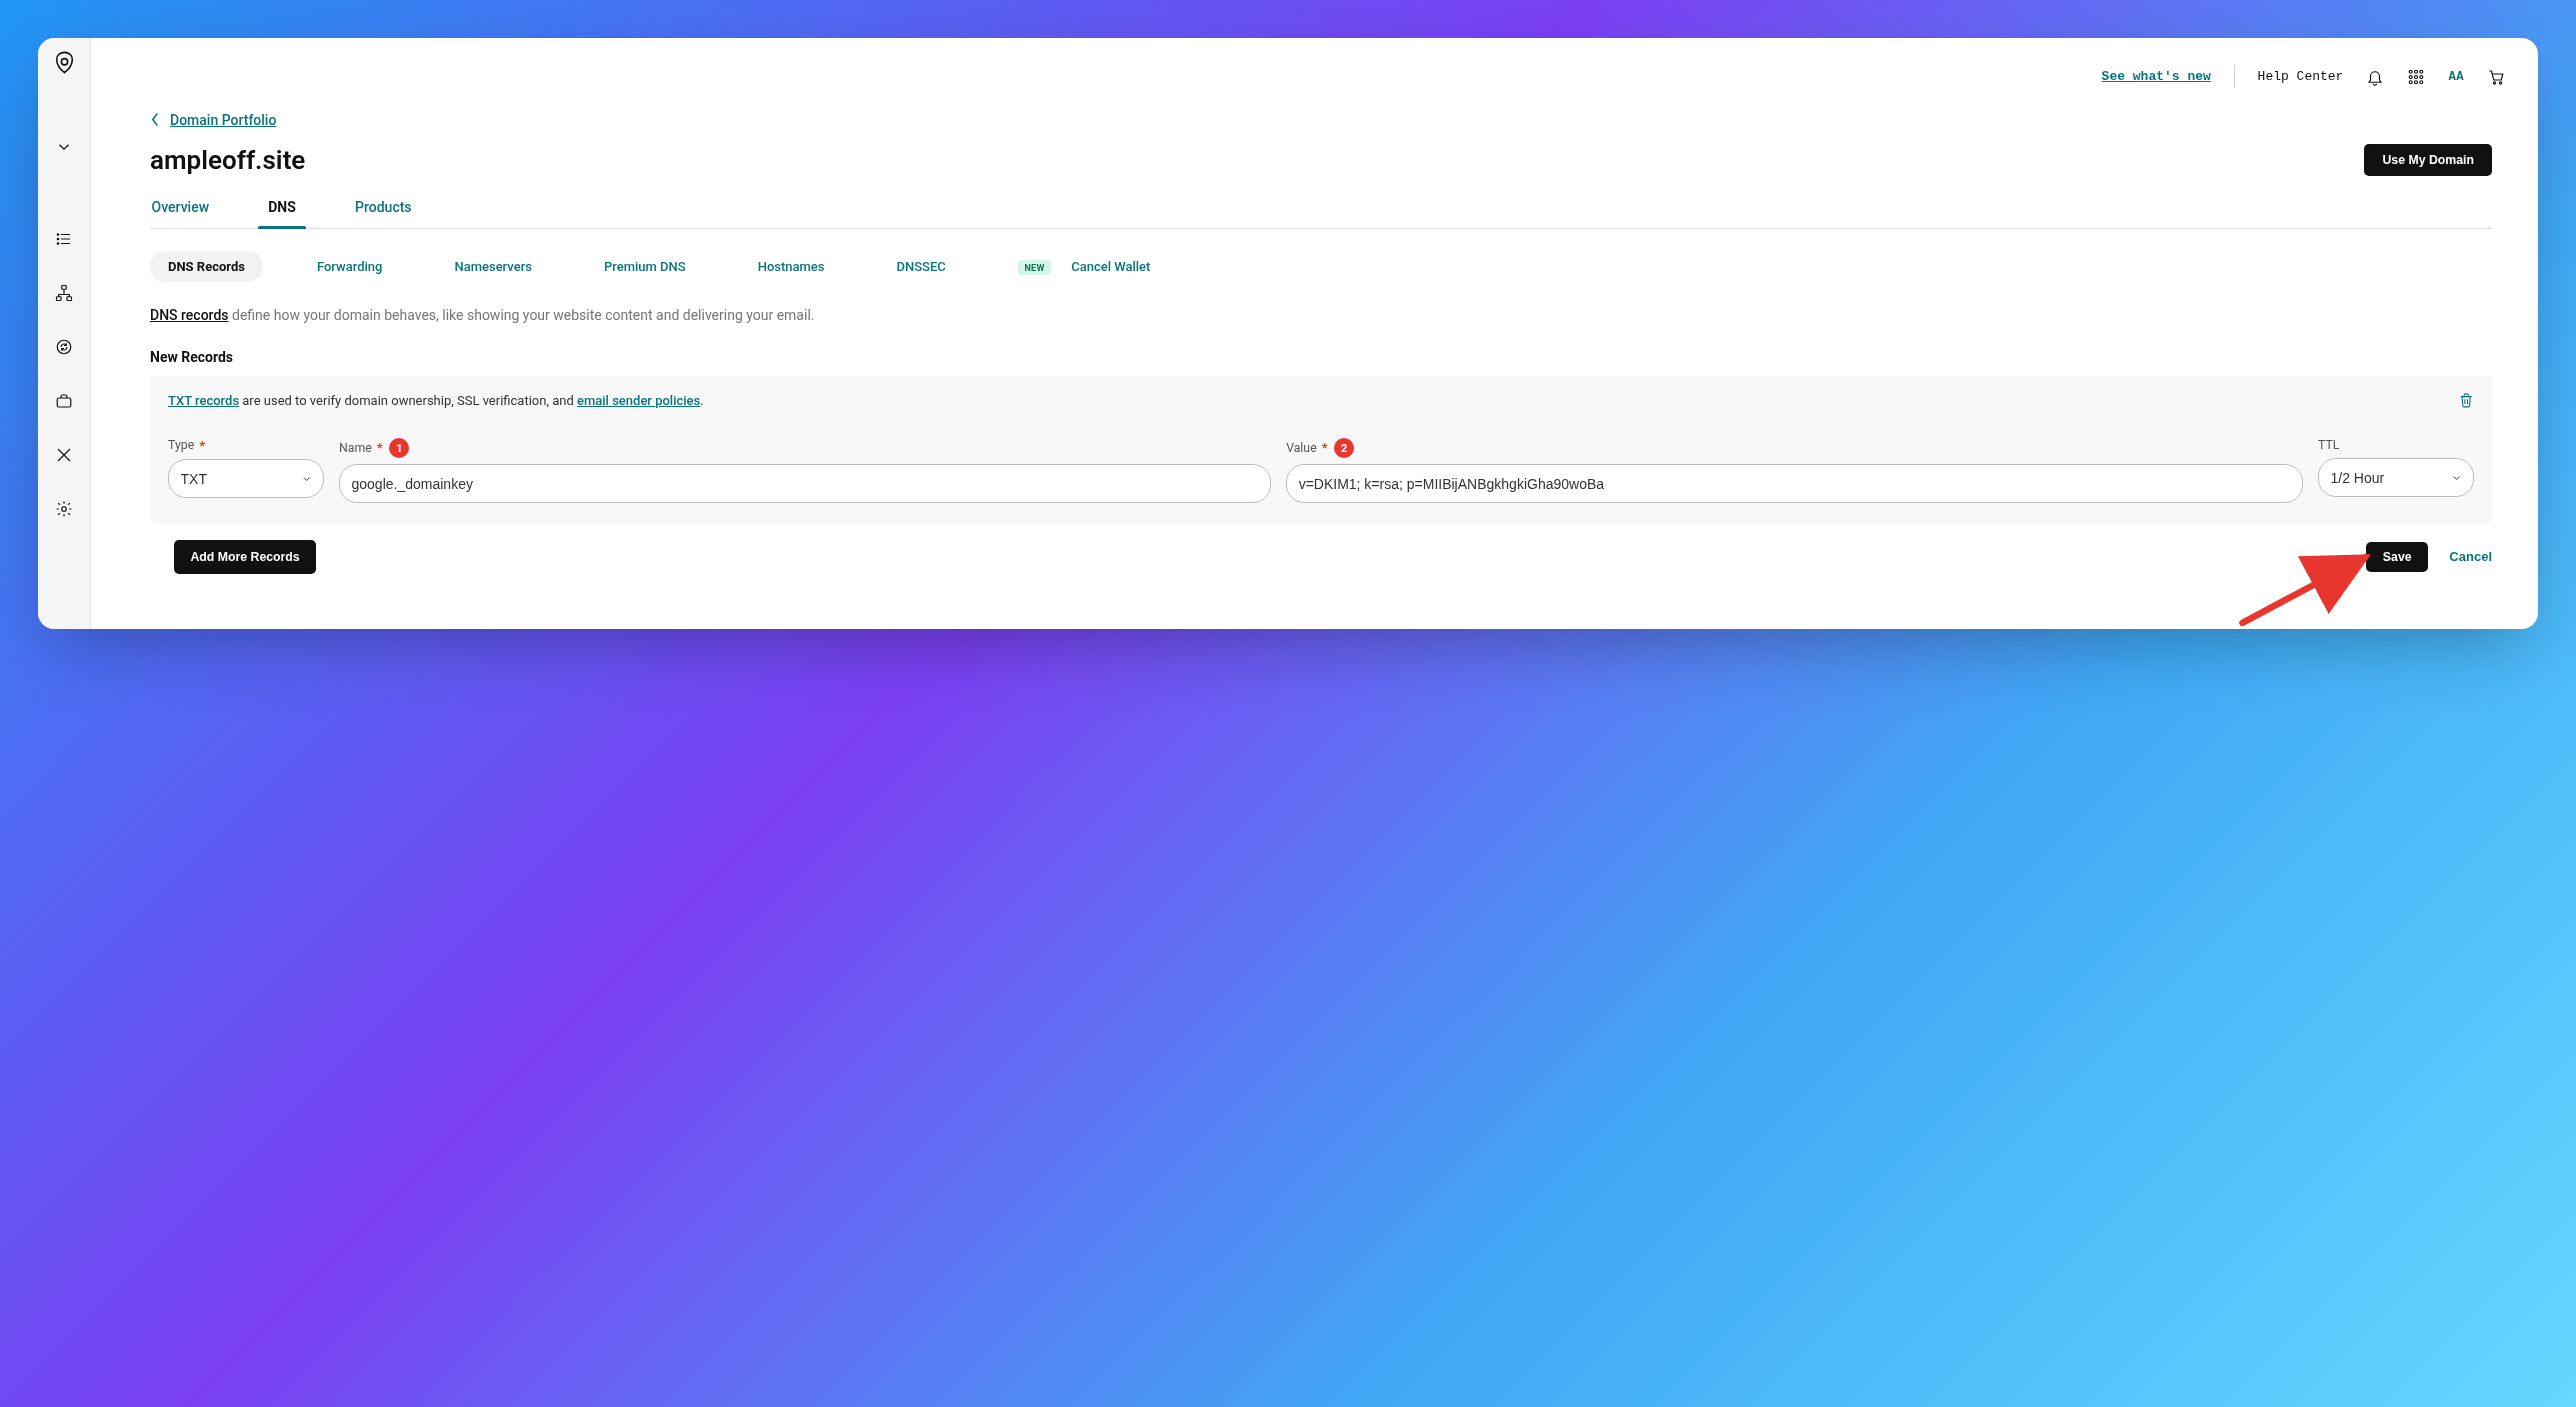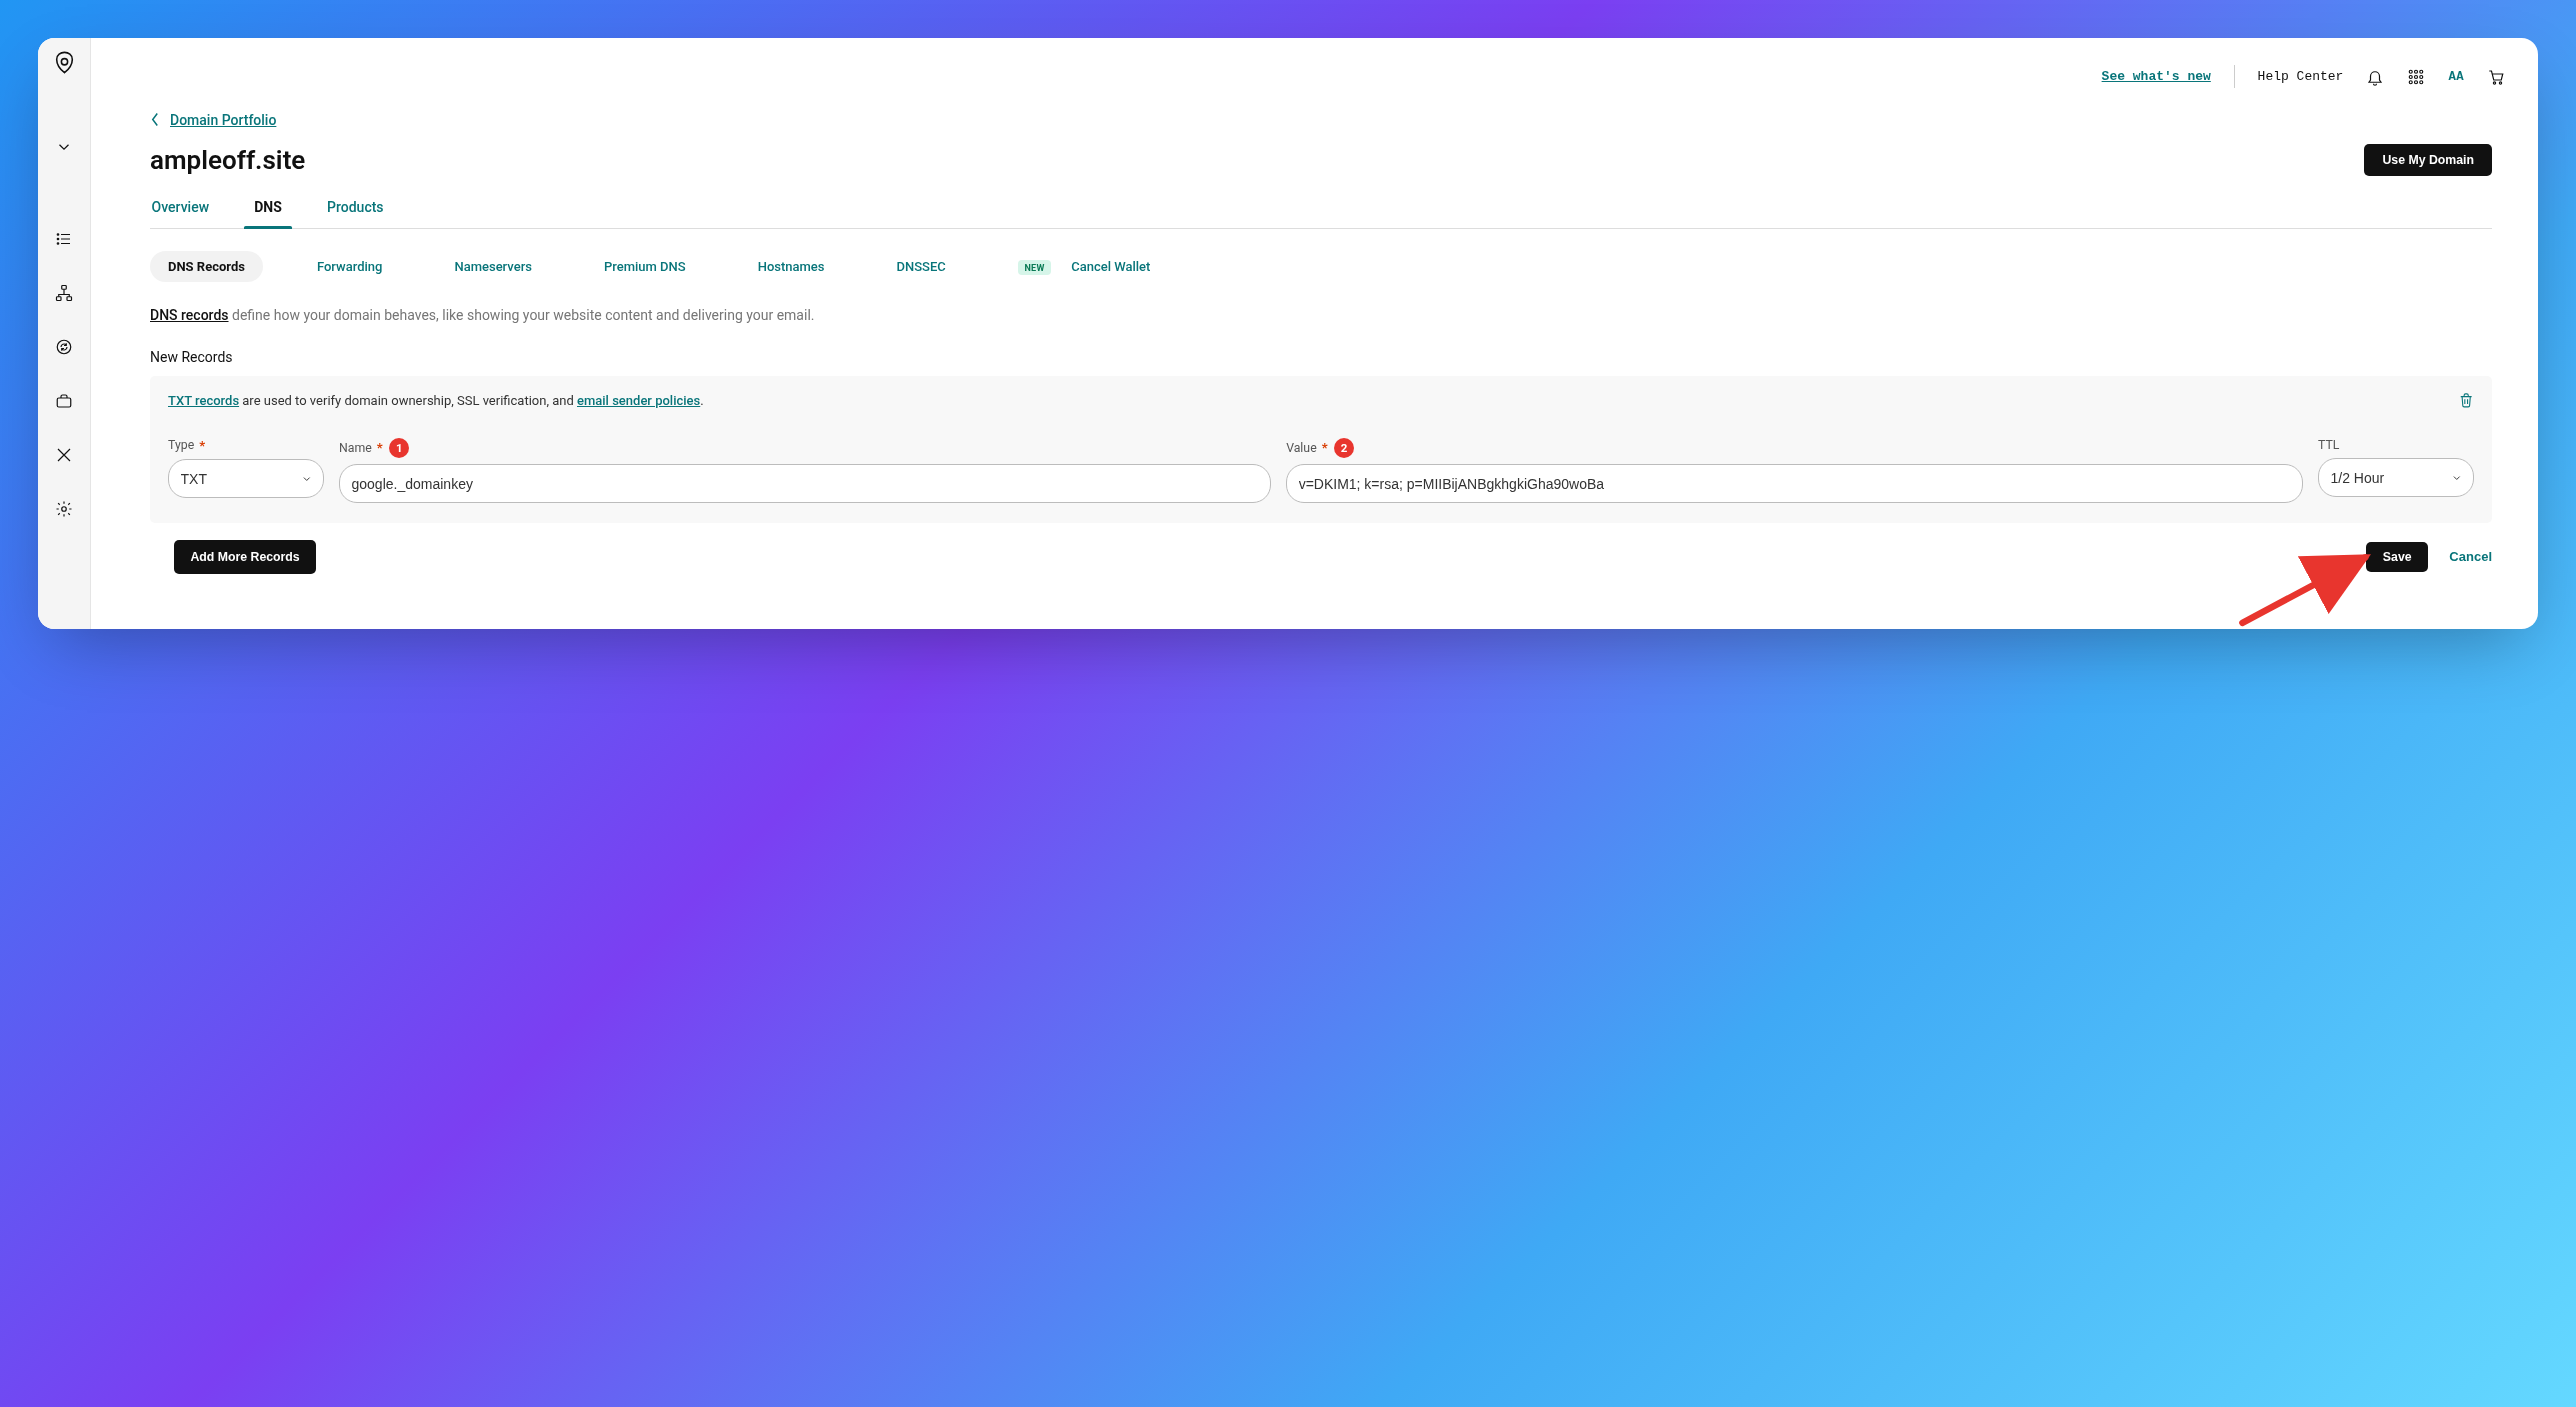--- a/index.html
+++ b/index.html
@@ -57,34 +57,34 @@
     .crumb{display:flex;align-items:center;gap:10px;margin-top:8.2px;}
     .crumb svg{width:10px;height:15px;stroke:#09757a;stroke-width:2;fill:none;}
     .crumb a{color:#09757a;text-decoration:underline;font-size:14px;font-weight:500;}
 
     .title-row{display:flex;justify-content:space-between;align-items:center;margin-top:16.4px;}
     .title{font-size:26px;font-weight:600;color:#111;}
     .btn{background:#111;color:#fff;border:none;border-radius:5px;font-weight:700;cursor:pointer;}
     .btn.use{padding:9px 18px;font-size:12.3px;}
     .btn.save{padding:8.2px 16.4px;font-size:12.3px;}
 
-    .tabs{display:flex;gap:42px;border-bottom:0.8px solid #ddd;margin-top:23px;}
+    .tabs{display:flex;gap:56px;border-bottom:0.8px solid #ddd;margin-top:23px;}
     .tab{padding:0 1.6px 13px 1.6px;font-size:14px;color:#09757a;font-weight:500;cursor:pointer;position:relative;}
     .tab.active{color:#111;font-weight:700;}
     .tab.active::after{content:"";position:absolute;left:-8.2px;right:-8.2px;bottom:-0.8px;height:3.3px;background:#09757a;border-radius:1.6px 1.6px 0 0;}
 
     .subtabs{display:flex;gap:36px;align-items:center;margin-top:21.4px;flex-wrap:wrap;}
     .subtab{padding:8.2px 18px;border-radius:821px;font-size:13px;font-weight:500;color:#09757a;cursor:pointer;white-space:nowrap;}
     .subtab.active{background:#f2f2f2;color:#111;font-weight:700;}
     .badge-new{background:#d6f5e9;color:#0a7a55;font-size:9px;font-weight:700;padding:2.5px 6.6px;border-radius:4px;margin-right:20px;letter-spacing:0.3px;}
 
     .rec-desc{margin-top:25px;font-size:14px;color:#767676;}
     .rec-desc a{color:#111;text-decoration:underline;font-weight:500;}
 
-    .nr-title{font-weight:400;font-size:14px;margin-top:26px;color:#111;}
+    .nr-title{font-weight:700;font-size:14px;margin-top:26px;color:#111;}
 
     .form-card{
       background:#f8f8f8;border-radius:5px;margin-top:11.5px;
       padding:16.4px 18px 20px 18px;position:relative;
     }
     .info-line{font-size:13px;color:#333;}
     .info-line a{color:#09757a;text-decoration:underline;font-weight:500;}
     .trash{position:absolute;right:18px;top:15px;cursor:pointer;}
     .trash svg{width:16.4px;height:18px;stroke:#09757a;fill:none;stroke-width:1.6;}
 

